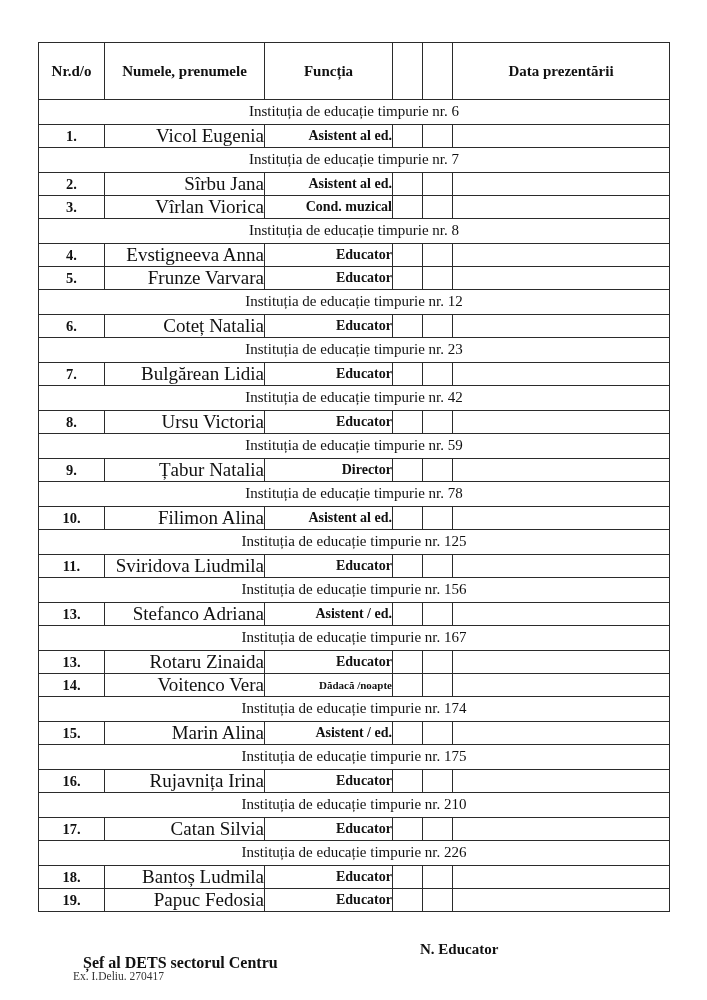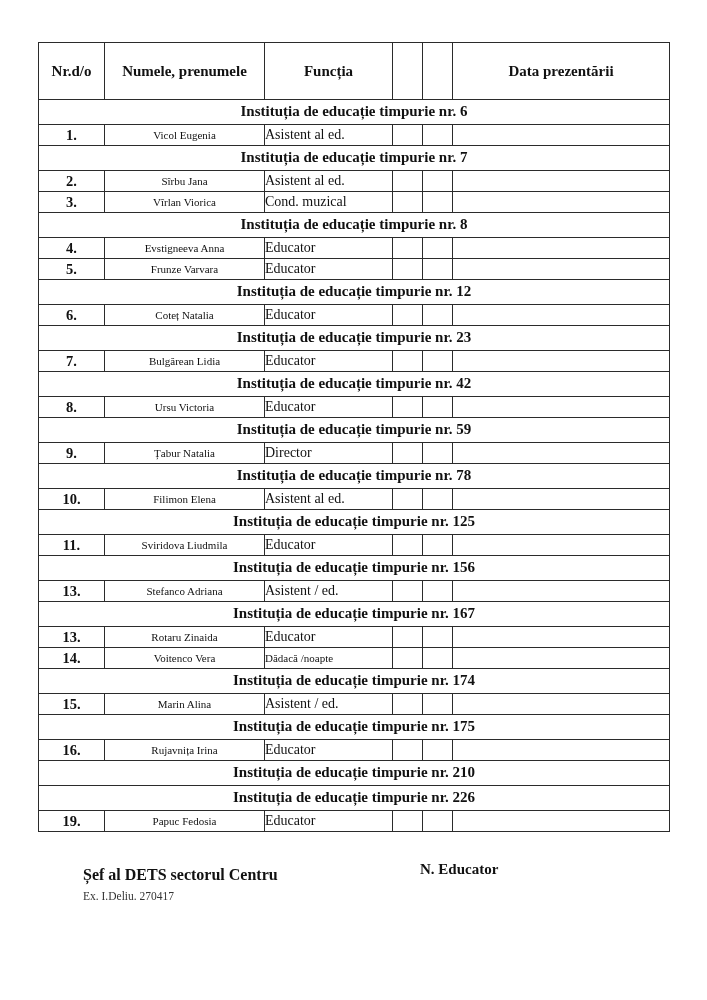--- a/index.html
+++ b/index.html
@@ -53,61 +53,61 @@
     height: 20px;
     font-size: 14.5px;
   }
   td.nr {
     text-align: center;
     font-weight: bold;
     font-size: 14.5px;
   }
   td.name {
     padding-left: 10px;
-    text-align: center;
-    font-size: 11px;
+    text-align: right;
+    font-size: 19px;
   }
   td.func {
-    text-align: left;
-    font-weight: normal;
+    text-align: right;
+    font-weight: bold;
     font-size: 14px;
   }
   td.func.small {
     font-size: 11px;
   }
   tr.section td {
     text-align: center;
-    font-weight: bold;
+    font-weight: normal;
     font-size: 15px;
     height: 21px;
     padding: 1px 0 2px 0;
   }
   .footer {
     margin-top: 26px;
     position: relative;
     width: 631px;
     height: 70px;
   }
   .sign-left {
     position: absolute;
     left: 45px;
-    top: 8px;
+    top: 16px;
     font-weight: bold;
     font-size: 16px;
   }
   .sign-right {
     position: absolute;
     left: 382px;
     top: 3px;
     font-weight: bold;
     font-size: 15px;
   }
   .exec {
     position: absolute;
-    left: 45px;
+    left: 35px;
     top: 32px;
     font-size: 11.5px;
     color: #333333;
     text-align: right;
   }
 </style>
 </head>
 <body>
 
 <div class="page">
@@ -223,21 +223,21 @@
           <td class="func">Director</td>
           <td></td>
           <td></td>
           <td></td>
         </tr>
         <tr class="section">
           <td colspan="6">Instituția de educație timpurie nr. 78</td>
         </tr>
         <tr>
           <td class="nr">10.</td>
-          <td class="name">Filimon Elena</td>
+          <td class="name">Filimon Alina</td>
           <td class="func">Asistent al ed.</td>
           <td></td>
           <td></td>
           <td></td>
         </tr>
         <tr class="section">
           <td colspan="6">Instituția de educație timpurie nr. 125</td>
         </tr>
         <tr>
           <td class="nr">11.</td>
@@ -295,22 +295,38 @@
           <td class="nr">16.</td>
           <td class="name">Rujavnița Irina</td>
           <td class="func">Educator</td>
           <td></td>
           <td></td>
           <td></td>
         </tr>
         <tr class="section">
           <td colspan="6">Instituția de educație timpurie nr. 210</td>
         </tr>
+        <tr>
+          <td class="nr">17.</td>
+          <td class="name">Catan Silvia</td>
+          <td class="func">Educator</td>
+          <td></td>
+          <td></td>
+          <td></td>
+        </tr>
         <tr class="section">
           <td colspan="6">Instituția de educație timpurie nr. 226</td>
+        </tr>
+        <tr>
+          <td class="nr">18.</td>
+          <td class="name">Bantoș Ludmila</td>
+          <td class="func">Educator</td>
+          <td></td>
+          <td></td>
+          <td></td>
         </tr>
         <tr>
           <td class="nr">19.</td>
           <td class="name">Papuc Fedosia</td>
           <td class="func">Educator</td>
           <td></td>
           <td></td>
           <td></td>
         </tr>
       </tbody>

